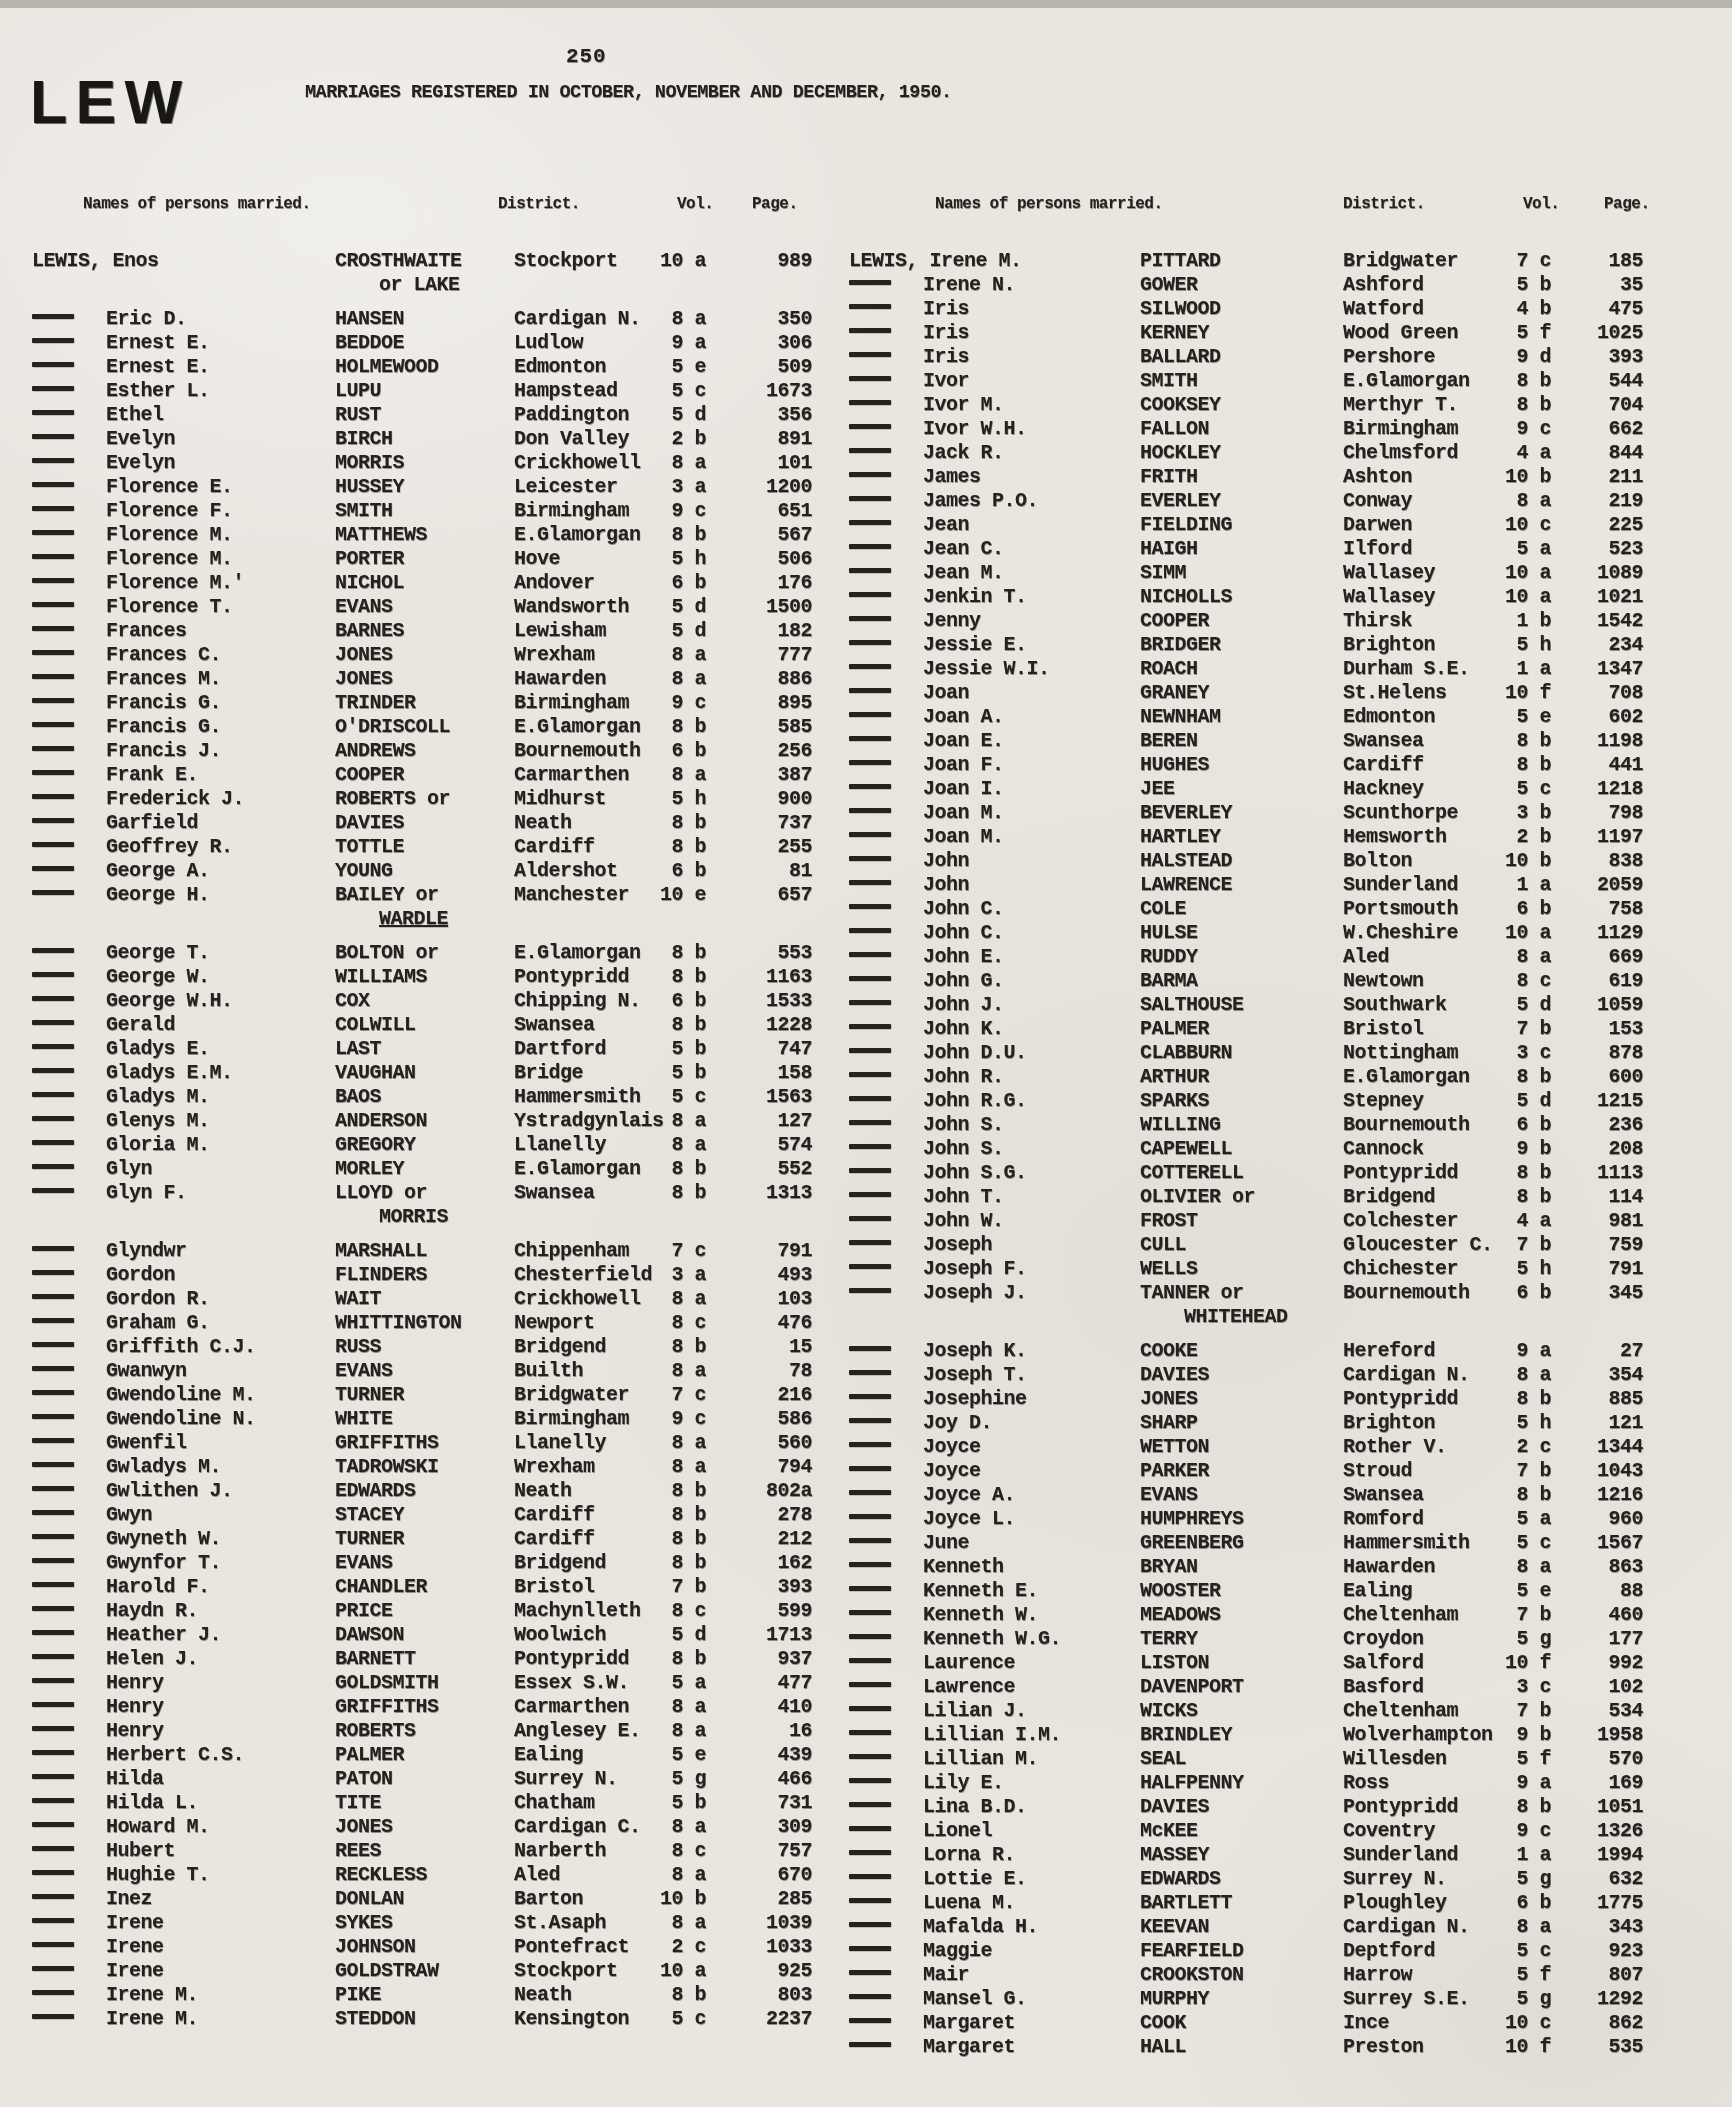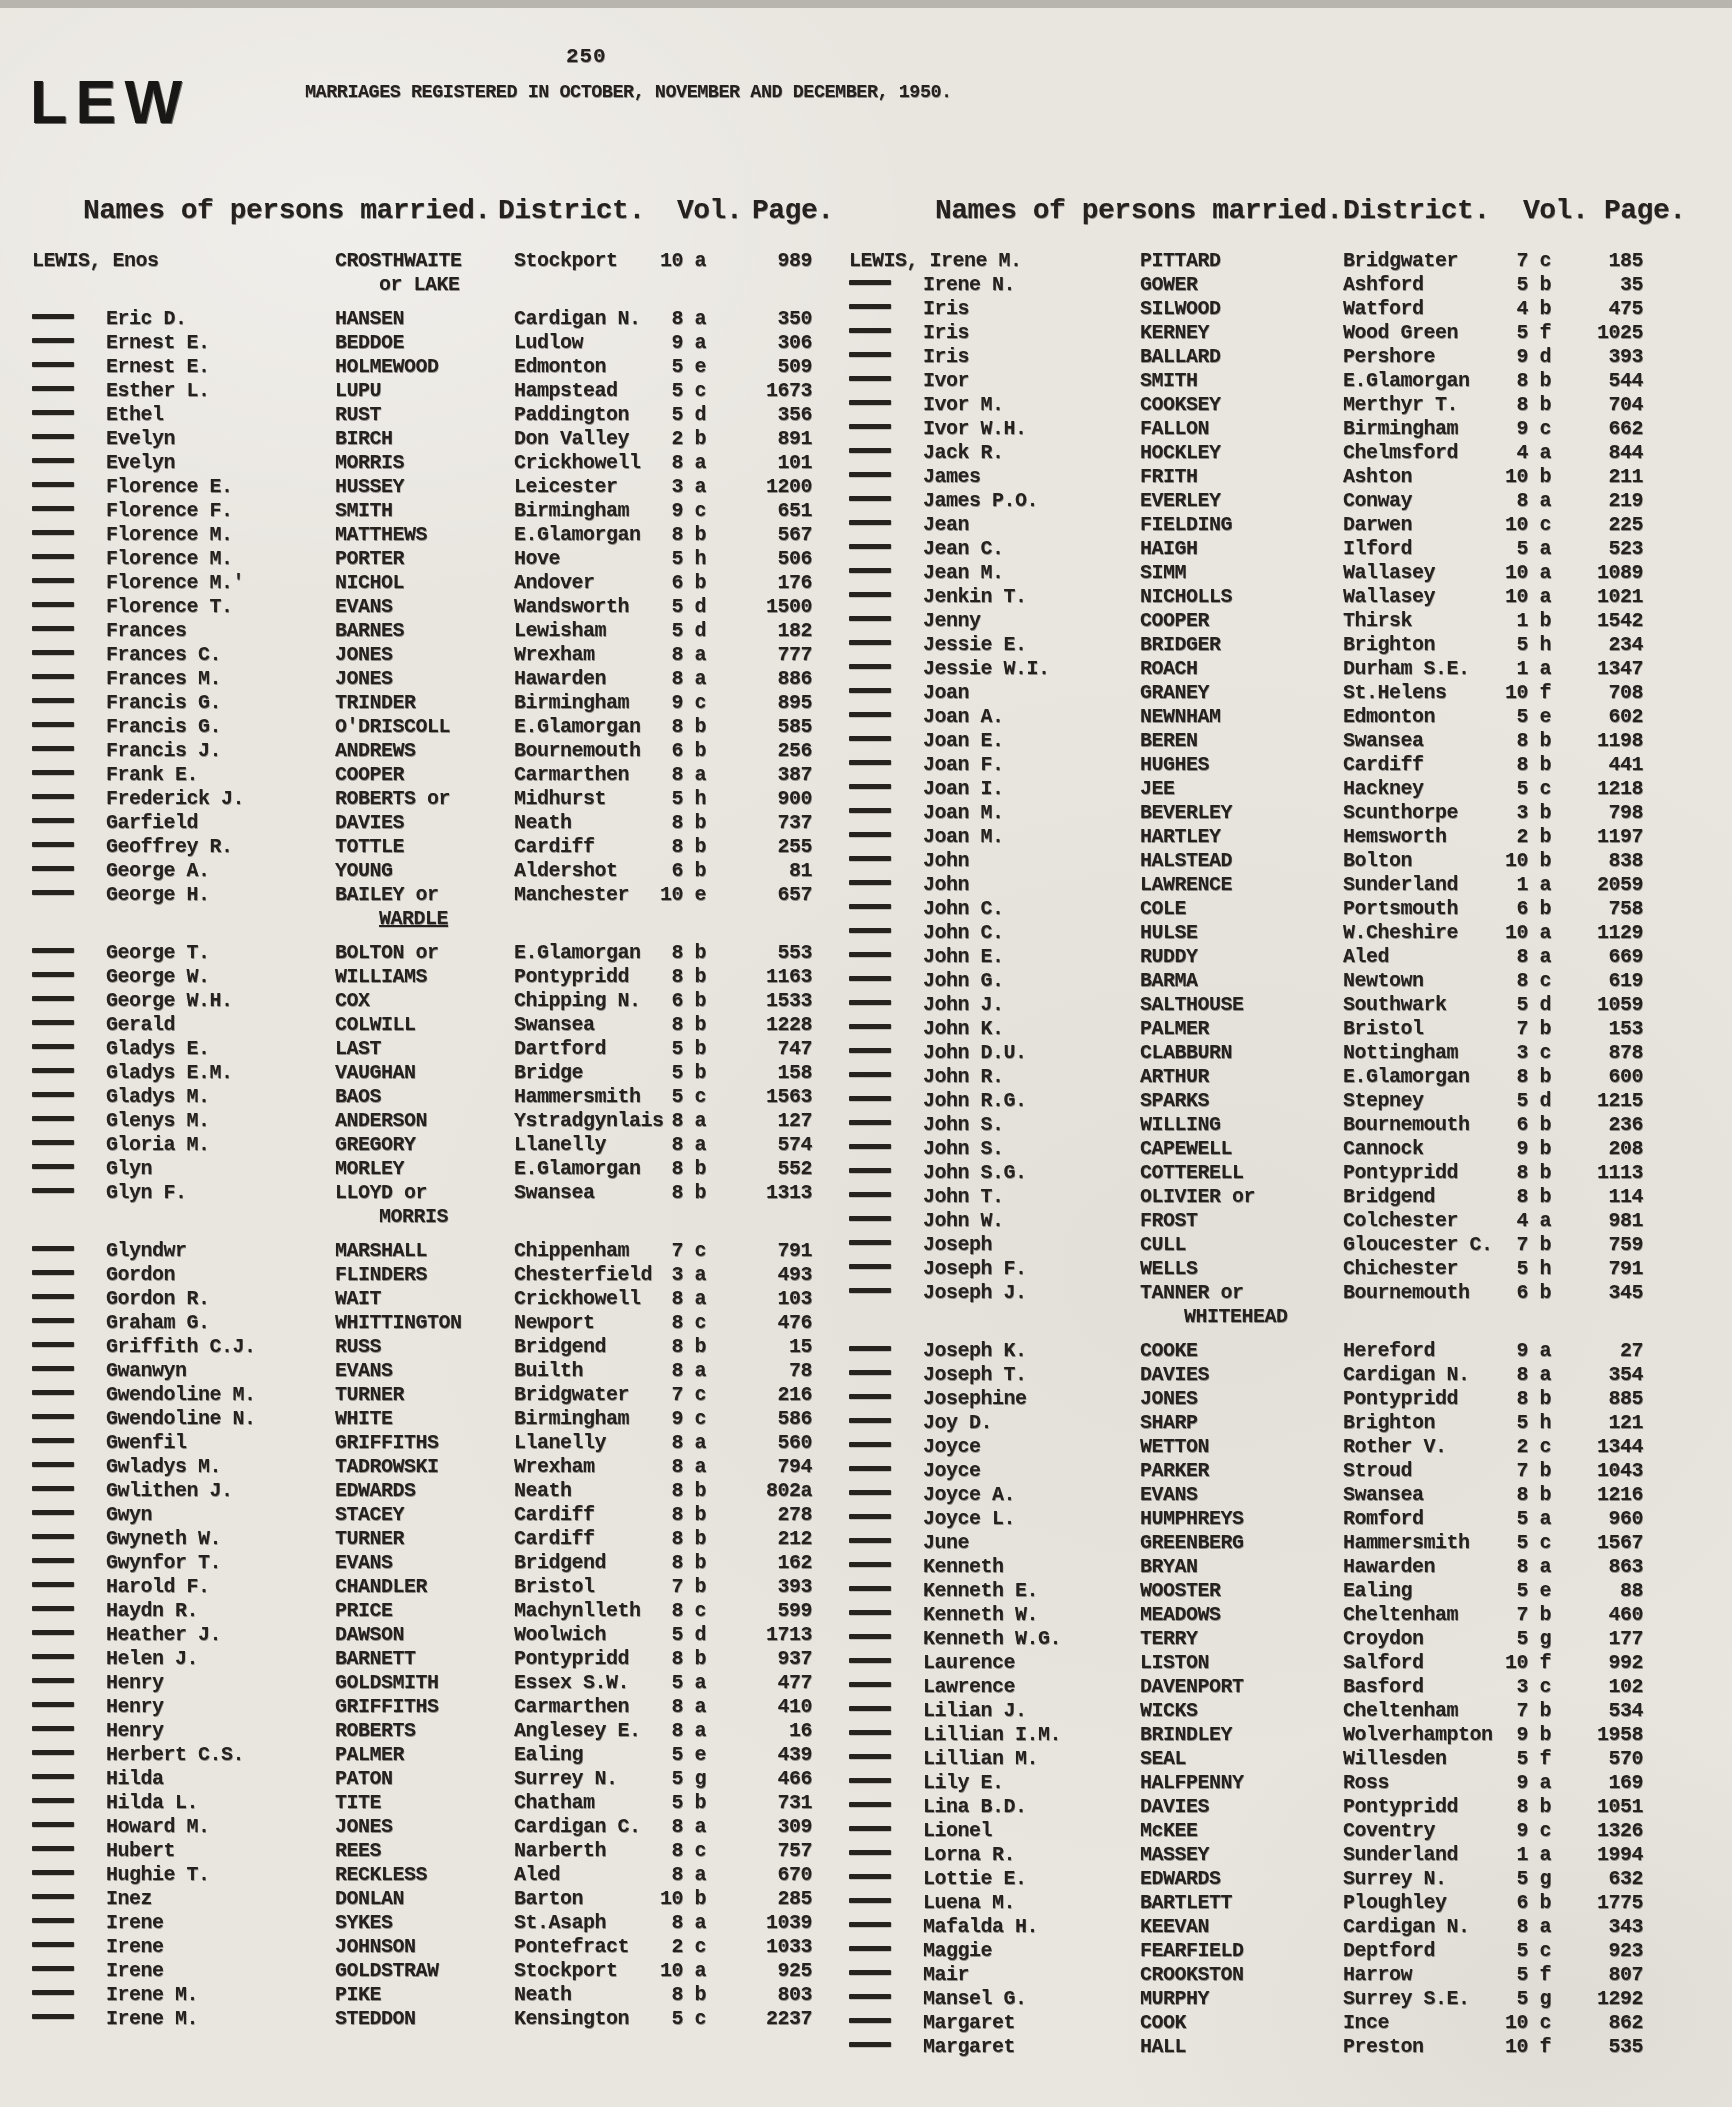--- a/index.html
+++ b/index.html
@@ -19,21 +19,21 @@
   }
   .ink{ text-shadow:0.5px 0.5px 0.6px rgba(35,32,28,.45); }
   .page-number{ position:absolute; left:566px; top:37px; font-size:21px; letter-spacing:0.9px; }
   .lew-tab{
     position:absolute; left:30px; top:59px;
     font-family:"Liberation Sans","DejaVu Sans",sans-serif;
     font-weight:700; font-size:61px; letter-spacing:8.3px; color:#191715;
     text-shadow:0.9px 0.9px 0 rgba(25,23,21,.6);
   }
   .doc-title{ position:absolute; left:305px; top:74px; font-size:18.5px; letter-spacing:-0.5px; }
-  .colhead span{ position:absolute; top:187px; font-size:28px; letter-spacing:-0.5px; white-space:nowrap; }
+  .colhead span{ position:absolute; top:187px; font-size:16px; letter-spacing:-0.5px; white-space:nowrap; }
   .h-names-l{ left:83px; }  .h-district-l{ left:498px; } .h-vol-l{ left:677px; } .h-page-l{ left:752px; }
   .h-names-r{ left:935px; } .h-district-r{ left:1343px; } .h-vol-r{ left:1523px; } .h-page-r{ left:1604px; }
 
   .col{ position:absolute; top:241px; }
   .col-left{ left:32px; width:784px; }
   .col-right{ left:849px; width:798px; }
 
   .row{ display:grid; height:24px; line-height:24px; font-size:20px; letter-spacing:-0.5px; }
   .col-left  .row{ grid-template-columns:74px 229px 179px 132px 60px 106px; }
   .col-right .row{ grid-template-columns:74px 217px 203px 143px 65px 92px; }

